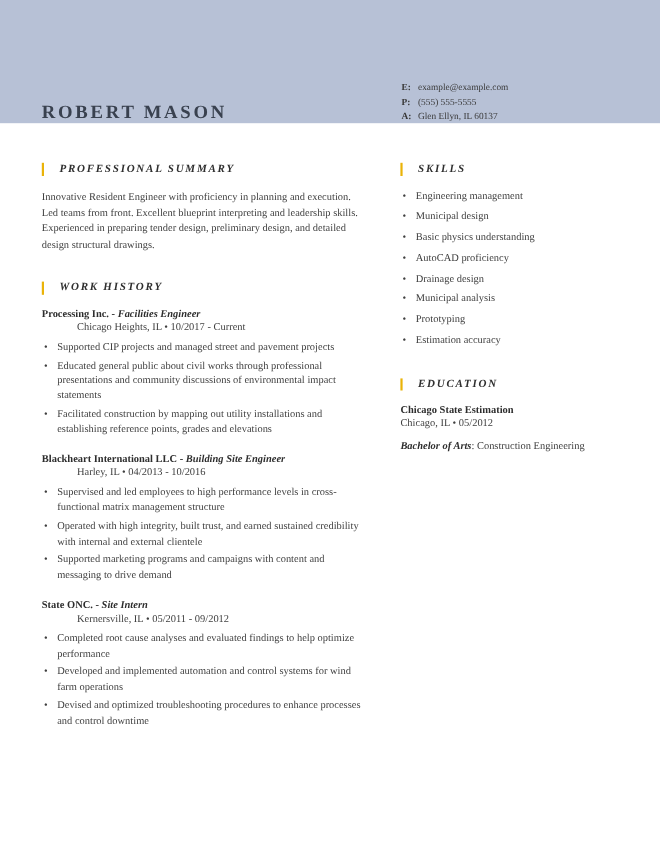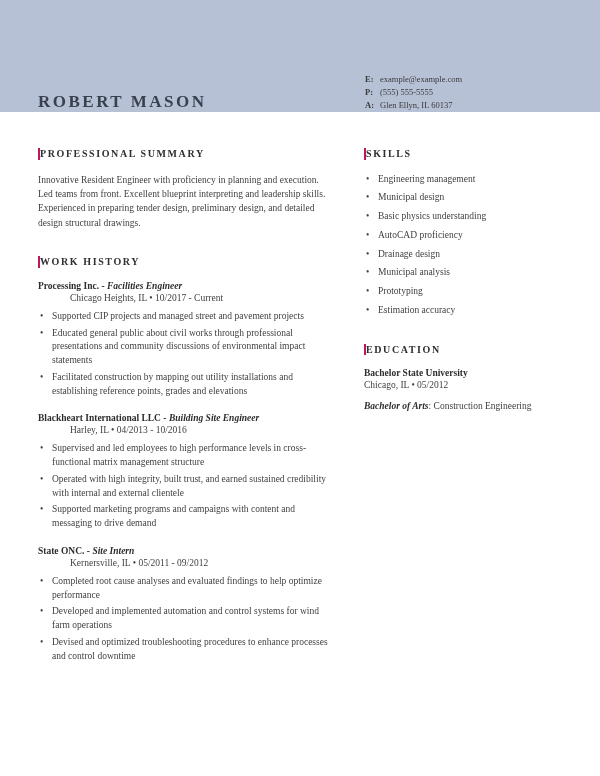--- a/index.html
+++ b/index.html
@@ -44,24 +44,25 @@
     padding: 36px 40px 0 38px;
     gap: 34px;
   }
   .col-left { width: 292px; flex: none; }
   .col-right { flex: 1; min-width: 0; }
   .sec {
     font-size: 10px;
     letter-spacing: 1.6px;
     font-weight: 700;
     color: #2f2f2f;
-    border-left: 2px solid #be185d;
-    padding-left: 0;
+    border-left: 2px solid #eab308;
+    padding-left: 14px;
     line-height: 1.15;
     margin: 0 0 13px 0;
+    font-style: italic;
   }
   section { margin-bottom: 26px; }
   .summary-text {
     font-size: 9.5px;
     line-height: 1.52;
     margin: 0;
     color: #3f3f3f;
   }
   
   .job { margin-bottom: 15px; }
@@ -183,21 +184,21 @@
           <li>AutoCAD proficiency</li>
           <li>Drainage design</li>
           <li>Municipal analysis</li>
           <li>Prototyping</li>
           <li>Estimation accuracy</li>
         </ul>
       </section>
 
       <section>
         <h2 class="sec">EDUCATION</h2>
-        <p class="edu-inst">Bachelor State University</p>
+        <p class="edu-inst">Chicago State Estimation</p>
         <p class="edu-loc">Chicago, IL • 05/2012</p>
         <p class="edu-degree"><span class="degree">Bachelor of Arts</span><span class="degree-field">: Construction Engineering</span></p>
       </section>
 
     </div>
 
   </main>
 </div>
 
 </body></html>

